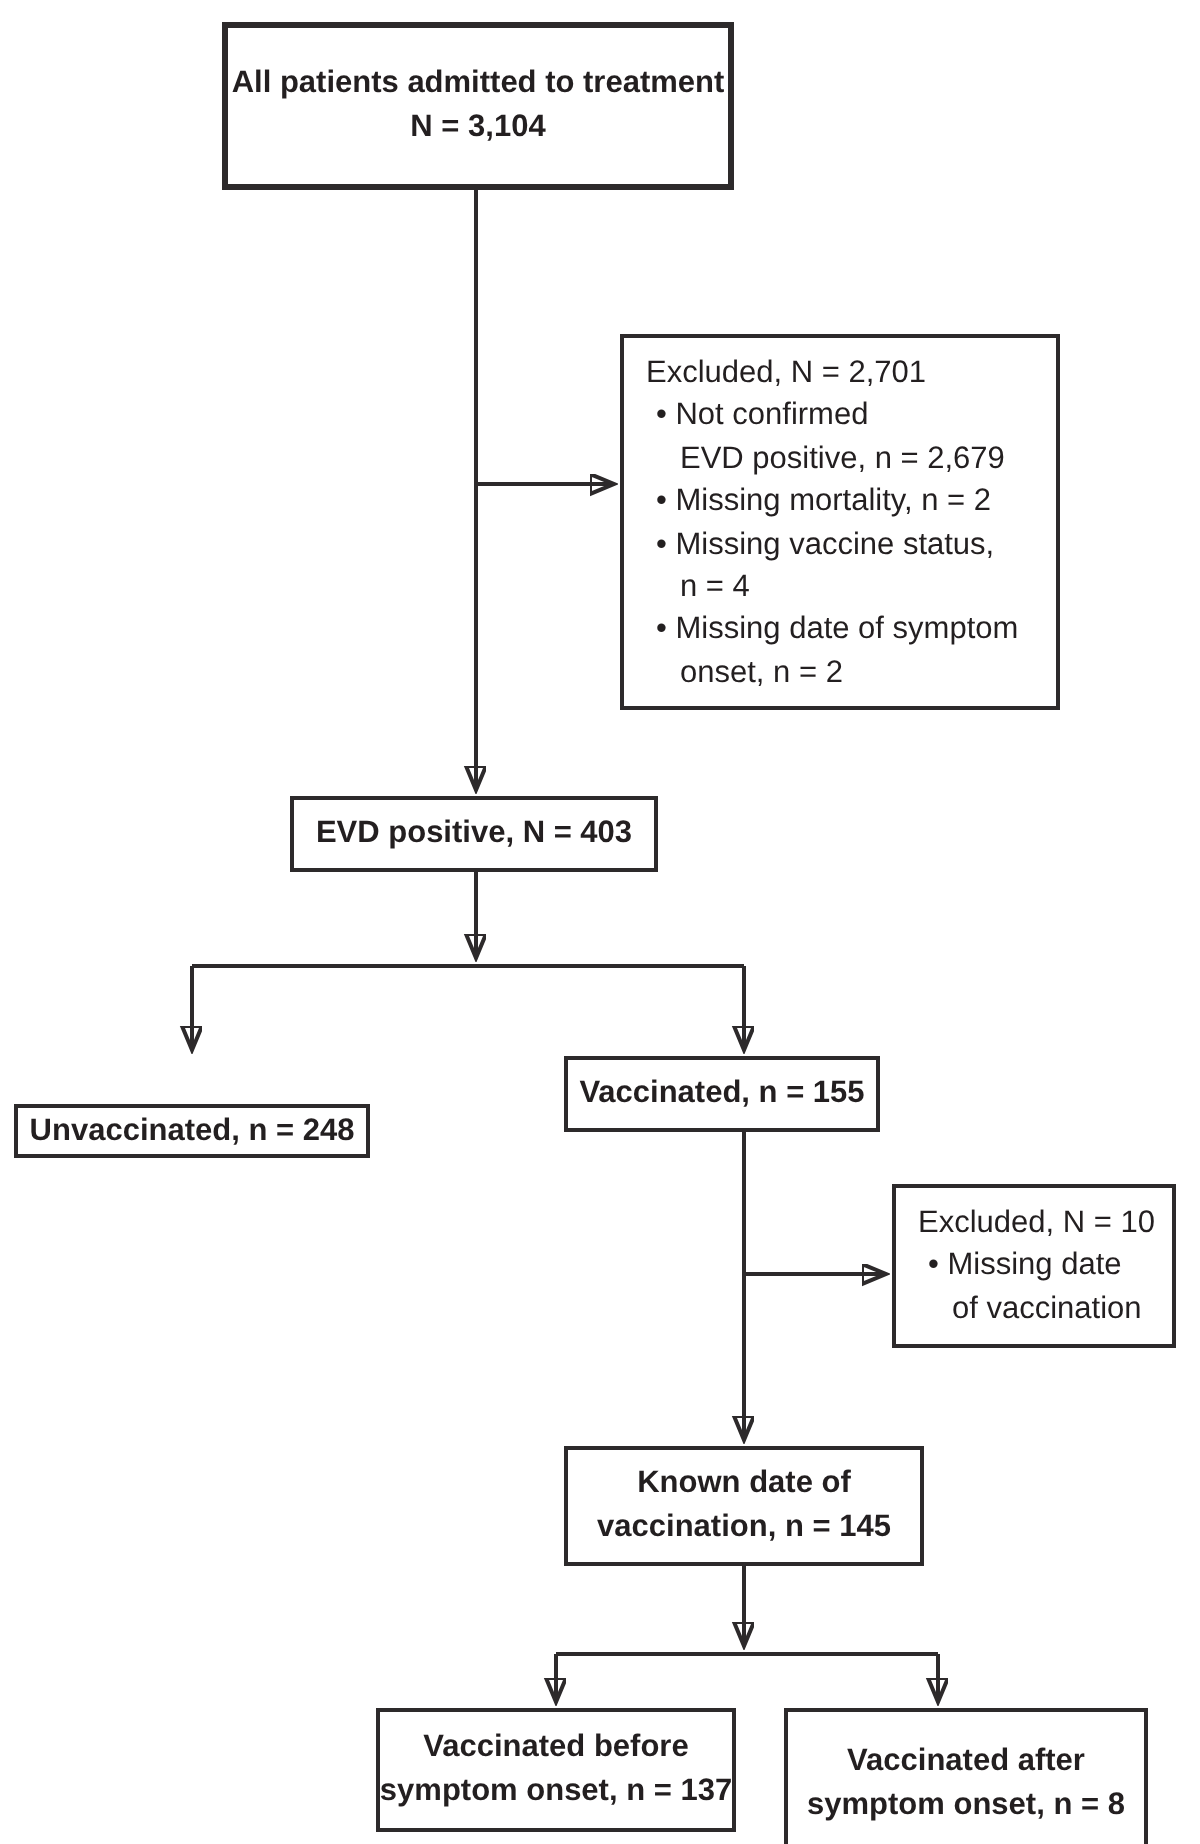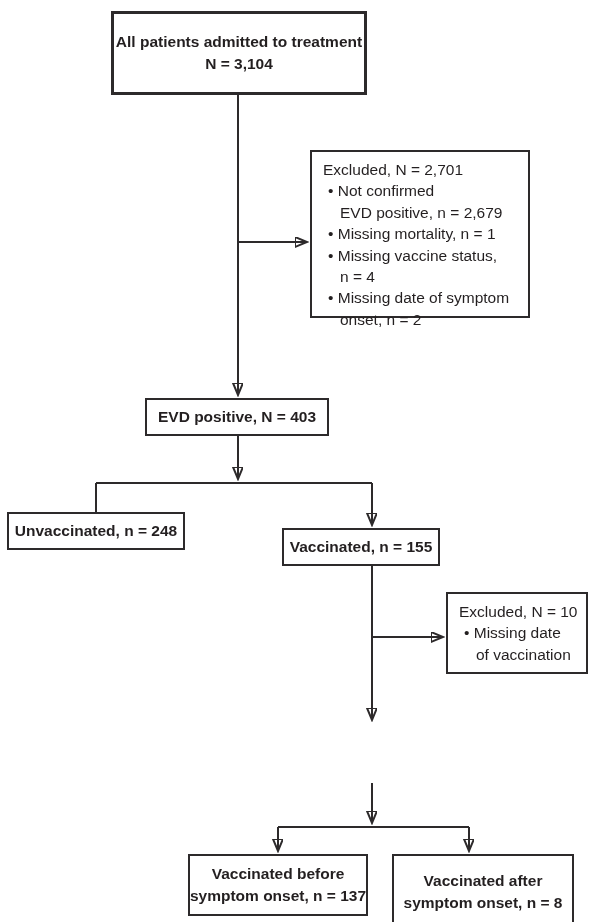--- a/index.html
+++ b/index.html
@@ -74,49 +74,53 @@
     <path d="M278 827 H469"></path>
     <path d="M278 827 V851" marker-end="url(#arw)"></path>
     <path d="M469 827 V851" marker-end="url(#arw)"></path>
   </svg>
 
   <div class="node center node-admitted" style="left:111px;top:11px;width:256px;height:84px">
     <div>All patients admitted to treatment</div>
     <div>N = 3,104</div>
   </div>
 
-  <div class="node listbox" style="left:310px;top:150px;width:220px;height:168px">
+  <div class="node listbox" style="left:310px;top:167px;width:220px;height:188px">
     <div class="hdr">Excluded, N = 2,701</div>
     <div class="bullet">• Not confirmed
 EVD positive, n = 2,679</div>
-    <div class="bullet">• Missing mortality, n = 1</div>
+    <div class="bullet">• Missing mortality, n = 2</div>
     <div class="bullet">• Missing vaccine status,
 n = 4</div>
     <div class="bullet">• Missing date of symptom
 onset, n = 2</div>
   </div>
 
   <div class="node center" style="left:145px;top:398px;width:184px;height:38px">
     <div>EVD positive, N = 403</div>
   </div>
 
-  <div class="node center" style="left:7px;top:512px;width:178px;height:38px">
+  <div class="node center" style="left:7px;top:552px;width:178px;height:27px">
     <div>Unvaccinated, n = 248</div>
   </div>
 
   <div class="node center" style="left:282px;top:528px;width:158px;height:38px">
     <div>Vaccinated, n = 155</div>
   </div>
 
   <div class="node listbox" style="left:446px;top:592px;width:142px;height:82px">
     <div class="hdr">Excluded, N = 10</div>
     <div class="bullet">• Missing date
 of vaccination</div>
   </div>
 
+  <div class="node center" style="left:282px;top:723px;width:180px;height:60px">
+    <div>Known date of</div>
+    <div>vaccination, n = 145</div>
+  </div>
 
   <div class="node center" style="left:188px;top:854px;width:180px;height:62px">
     <div>Vaccinated before</div>
     <div>symptom onset, n = 137</div>
   </div>
 
   <div class="node center" style="left:392px;top:854px;width:182px;height:76px">
     <div>Vaccinated after</div>
     <div>symptom onset, n = 8</div>
   </div>

